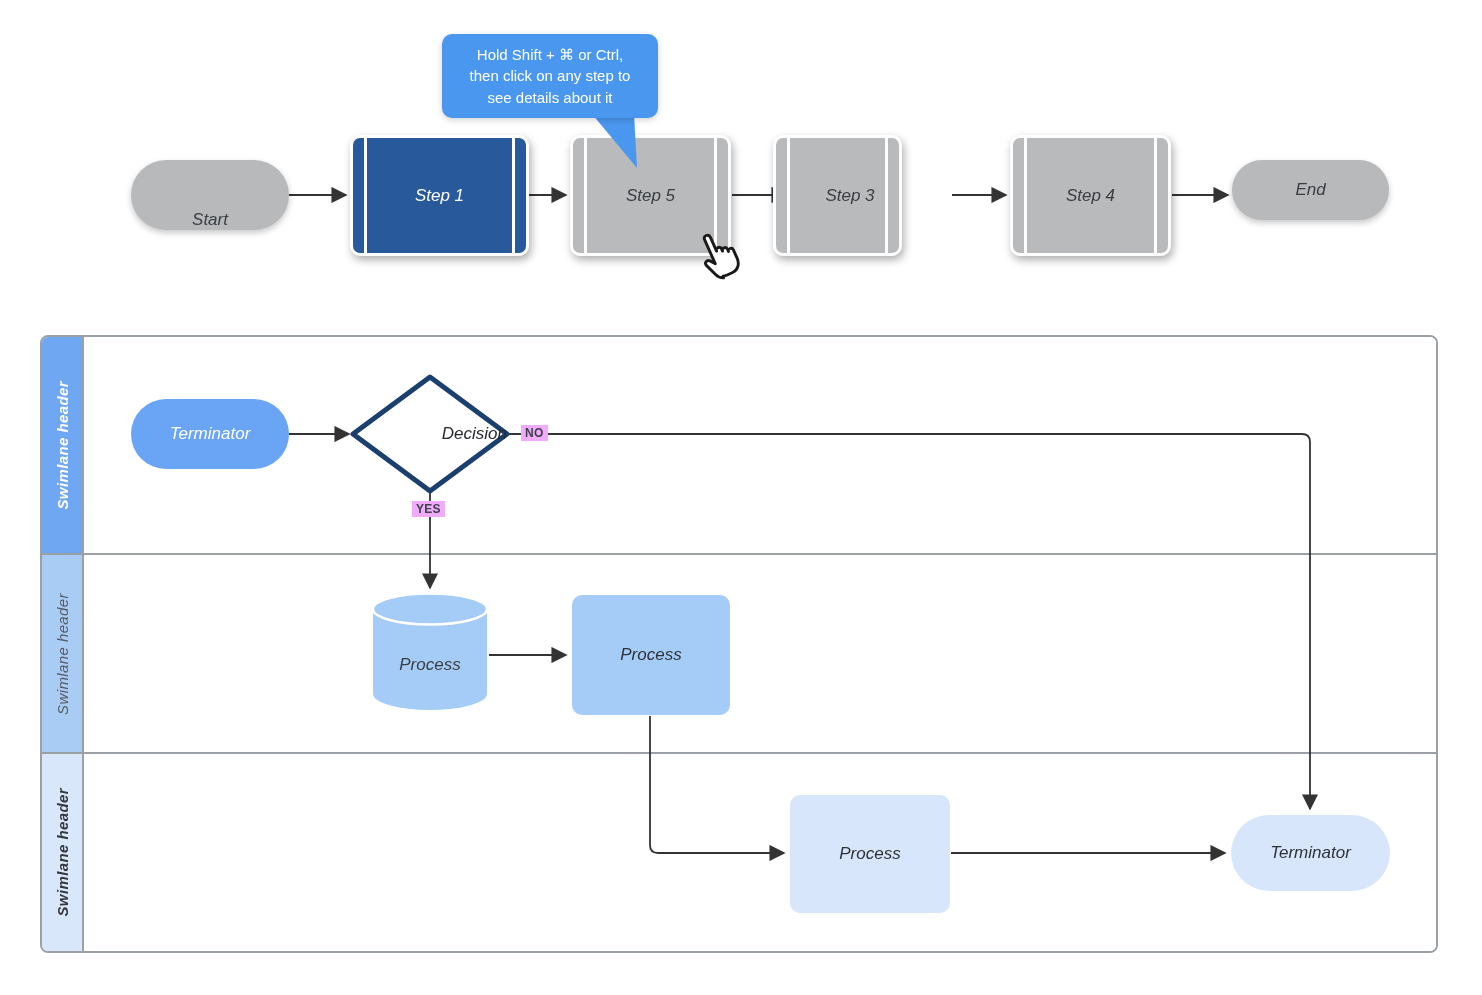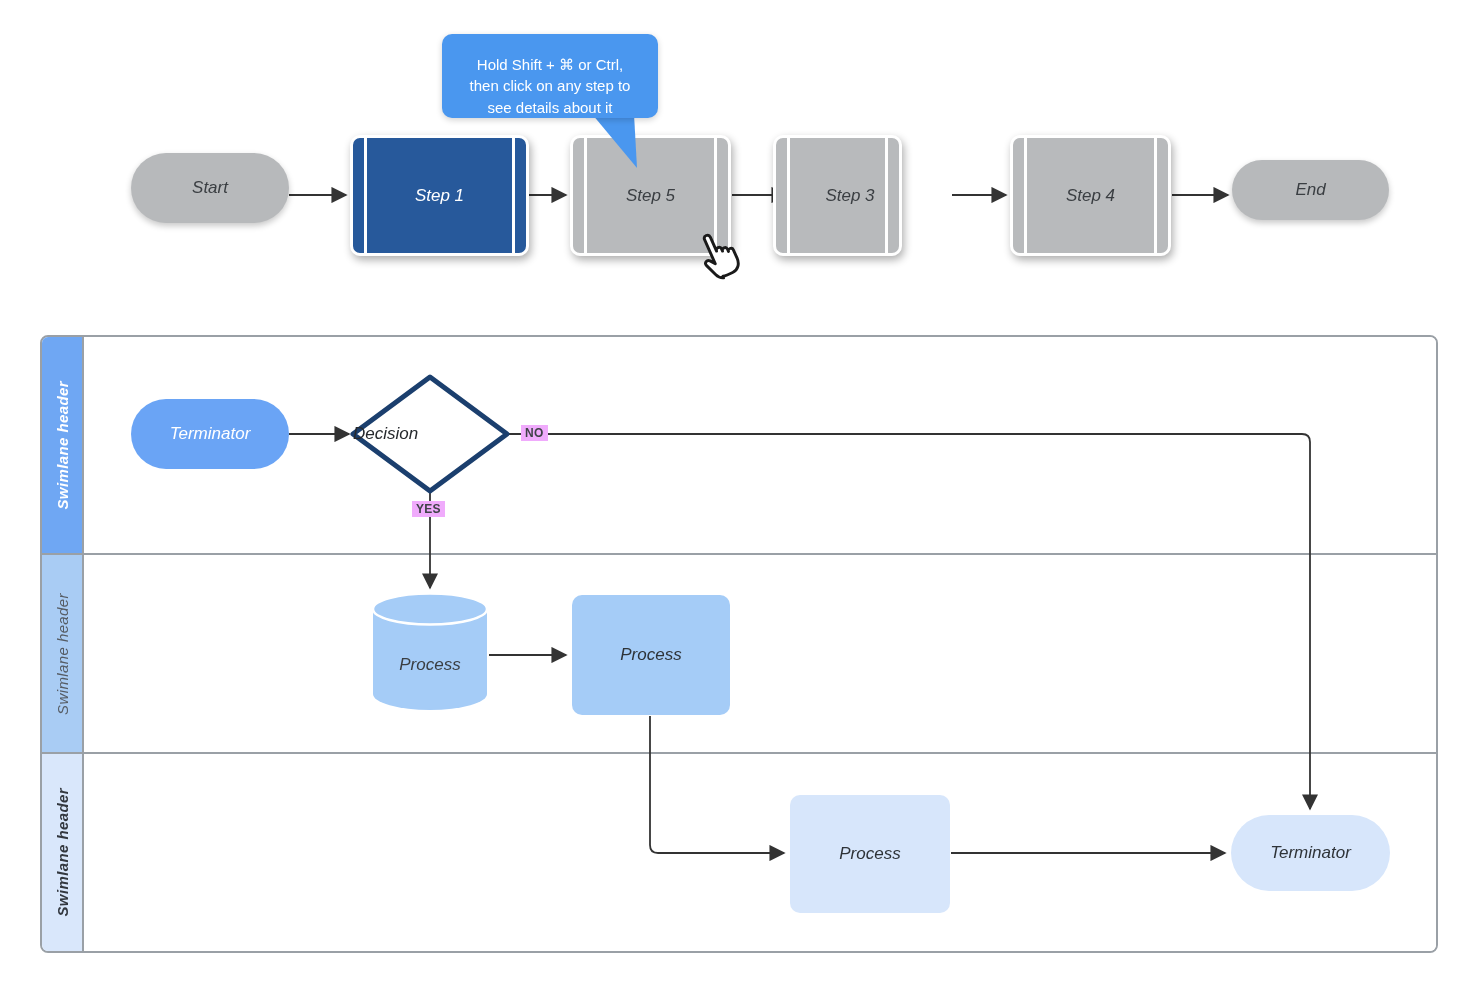--- a/index.html
+++ b/index.html
@@ -55,27 +55,27 @@
   .step.selected{background:#27599b;color:#ffffff;}
   .soft{border-radius:10px;}
   .blue-mid{background:#6aa4f5;color:#ffffff;}
   .blue-light{background:#a5ccf7;color:#2e3338;}
   .blue-pale{background:#d7e6fb;color:#2e3338;}
   .edge-label{
     position:absolute;z-index:12;background:#f0abfc;padding:1px 4px;
     font-size:12px;font-weight:700;font-style:normal;color:#3f4348;letter-spacing:.3px;
   }
   .diamond-label{
-    position:absolute;z-index:11;display:flex;align-items:center;justify-content:flex-start;
+    position:absolute;z-index:11;display:flex;align-items:center;justify-content:flex-end;
     font-style:italic;font-size:17px;color:#26292d;
   }
   
   #tooltip{
     position:absolute;left:442px;top:34px;width:216px;height:84px;z-index:20;
-    border-radius:10px;display:flex;align-items:flex-end;justify-content:center;
+    border-radius:10px;display:flex;align-items:center;justify-content:center;
     color:#ffffff;font-size:15px;line-height:1.42;text-align:center;
     white-space:pre-line;box-shadow:0 2px 6px rgba(0,0,0,.18);
   }
   #tooltip-tail{position:absolute;left:580px;top:112px;z-index:19;}
   #cursor{position:absolute;left:692px;top:220px;z-index:30;}
 </style>
 </head>
 <body>
 
 <div id="canvas">
@@ -116,21 +116,21 @@
       <path d="M289,434 L349,434" marker-end="url(#arrow)"></path>
       <path d="M509,434 L1302,434 Q1310,434 1310,442 L1310,809" marker-end="url(#arrow)"></path>
       <path d="M430,493 L430,588" marker-end="url(#arrow)"></path>
       <path d="M489,655 L566,655" marker-end="url(#arrow)"></path>
       <path d="M650,716 L650,845 Q650,853 658,853 L784,853" marker-end="url(#arrow)"></path>
       <path d="M951,853 L1225,853" marker-end="url(#arrow)"></path>
     </g>
     <polygon points="353,434 430,377 507,434 430,491" fill="#ffffff" stroke="#1b3f6e" stroke-width="5" stroke-linejoin="round"></polygon>
   </svg>
 
-  <div class="node pill" style="left:131px;top:153px;width:158px;height:70px;">
+  <div class="node pill" style="left:131px;top:160px;width:158px;height:70px;align-items:flex-end;">
     <span>Start</span>
   </div>
   <div class="node step selected" style="left:350px;top:135px;width:179px;height:121px;">
     <span>Step 1</span>
   </div>
   <div class="node step" style="left:570px;top:135px;width:161px;height:121px;">
     <span>Step 5</span>
   </div>
   <div class="node step" style="left:773px;top:135px;width:129px;height:121px;padding-left:25px;">
     <span>Step 3</span>

